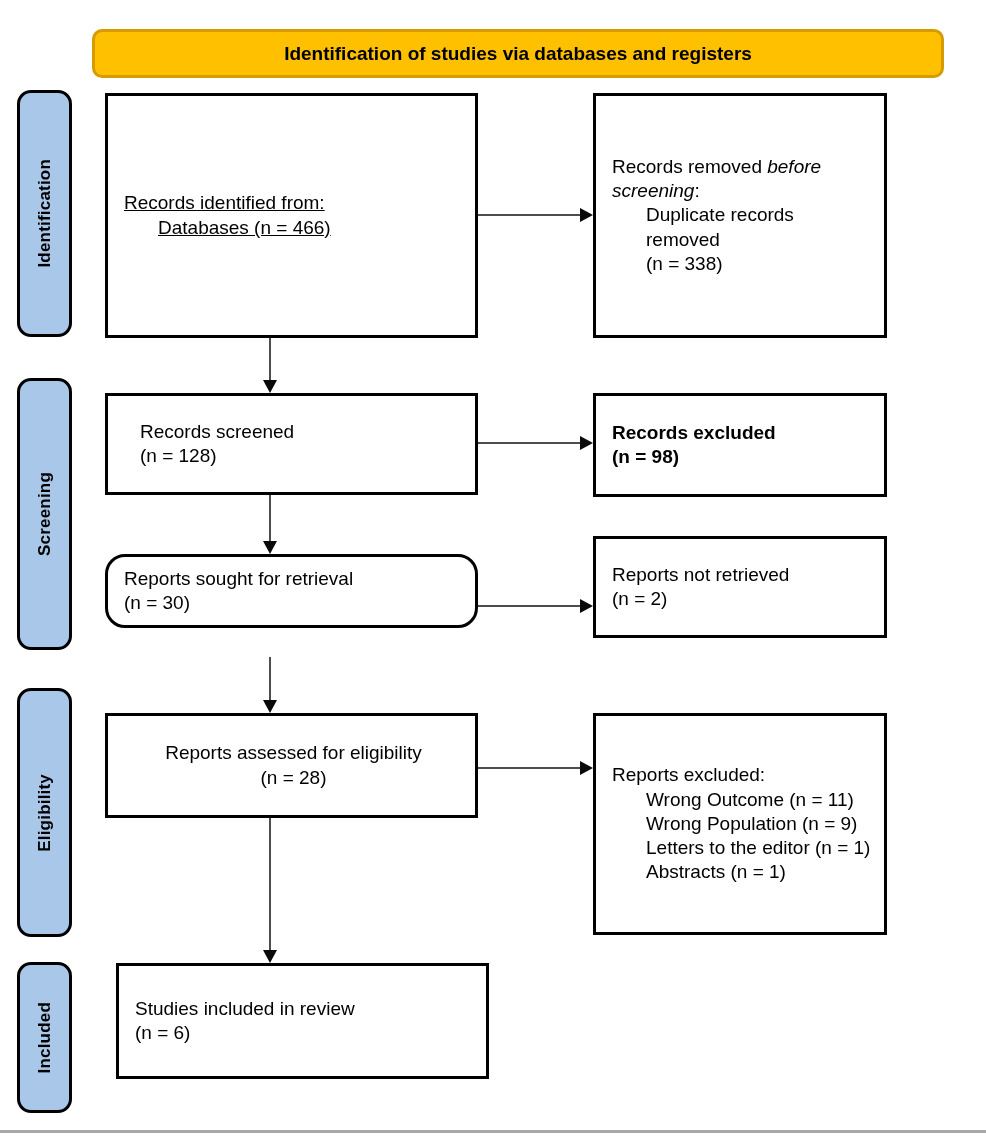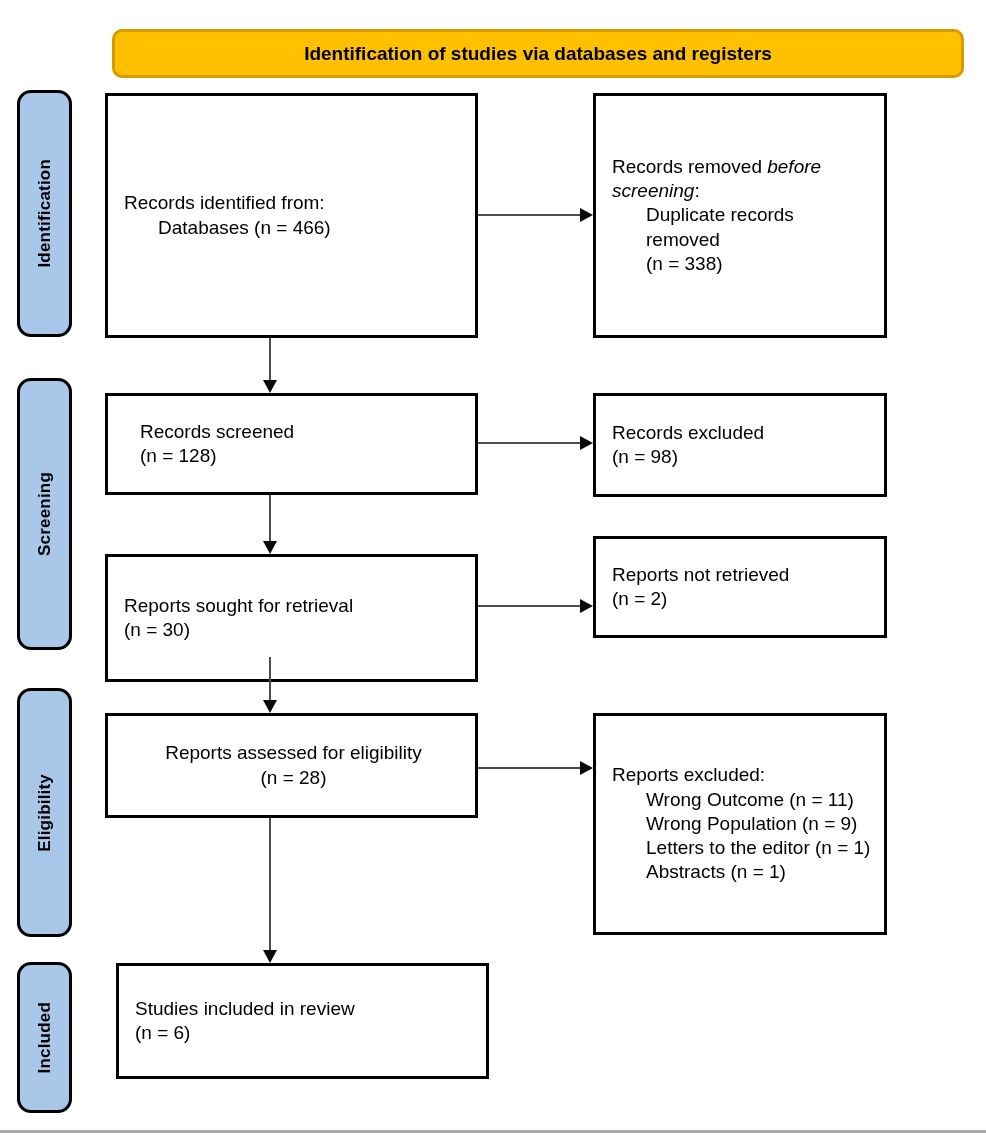--- a/index.html
+++ b/index.html
@@ -1,20 +1,20 @@
 <!DOCTYPE html>
 <html><head>
 <meta charset="utf-8">
 <style>
   html,body{margin:0;padding:0;background:#ffffff;}
   #page{position:relative;width:986px;height:1138px;background:#ffffff;
         font-family:"Liberation Sans","DejaVu Sans",sans-serif;color:#000;overflow:hidden;}
 
   
-  .banner{position:absolute;left:112px;top:29px;width:852px;height:49px;
+  .banner{position:absolute;left:92px;top:29px;width:852px;height:49px;
           background:#FFC000;border:3px solid #D79B00;border-radius:10px;
           display:flex;align-items:center;justify-content:center;
           font-size:19px;font-weight:bold;box-sizing:border-box;}
 
   
   .stage{position:absolute;left:17px;width:55px;background:#A9C7E8;
          border:3px solid #000;border-radius:14px;box-sizing:border-box;
          display:flex;align-items:center;justify-content:center;}
   .stage .vtxt{writing-mode:vertical-rl;transform:rotate(180deg);
                font-weight:bold;font-size:17px;letter-spacing:.2px;white-space:nowrap;}
@@ -25,27 +25,27 @@
 
   
   .box{position:absolute;background:#fff;border:3px solid #000;box-sizing:border-box;
        display:flex;flex-direction:column;justify-content:center;
        padding:8px 12px 8px 16px;font-size:19px;line-height:1.28;}
   .col-left{left:105px;width:373px;}
   .col-right{left:593px;width:294px;}
   .box .ind{margin-left:34px;}
   .box .it{font-style:italic;}
 
-  .b1{top:93px;height:245px;}
+  .b1{top:93px;height:245px;text-decoration:underline;}
   .b2{top:393px;height:102px;padding-left:32px;}
-  .b3{top:554px;height:128px;}
+  .b3{top:554px;height:74px;border-radius:20px;}
   .b4{top:713px;height:105px;align-items:center;}
   .b5{top:963px;height:116px;margin-left:11px;}
   .r1{top:93px;height:245px;}
-  .r2{top:393px;height:104px;}
+  .r2{top:393px;height:104px;font-weight:bold;}
   .r3{top:536px;height:102px;}
   .r4{top:713px;height:222px;}
 
   
   .vline{position:absolute;width:2px;background:#4d4d4d;left:269px;}
   .hline{position:absolute;height:2px;background:#4d4d4d;}
   .head-down{position:absolute;width:0;height:0;left:263px;
              border-left:7px solid transparent;border-right:7px solid transparent;
              border-top:13px solid #0a0a0a;}
   .head-right{position:absolute;width:0;height:0;

